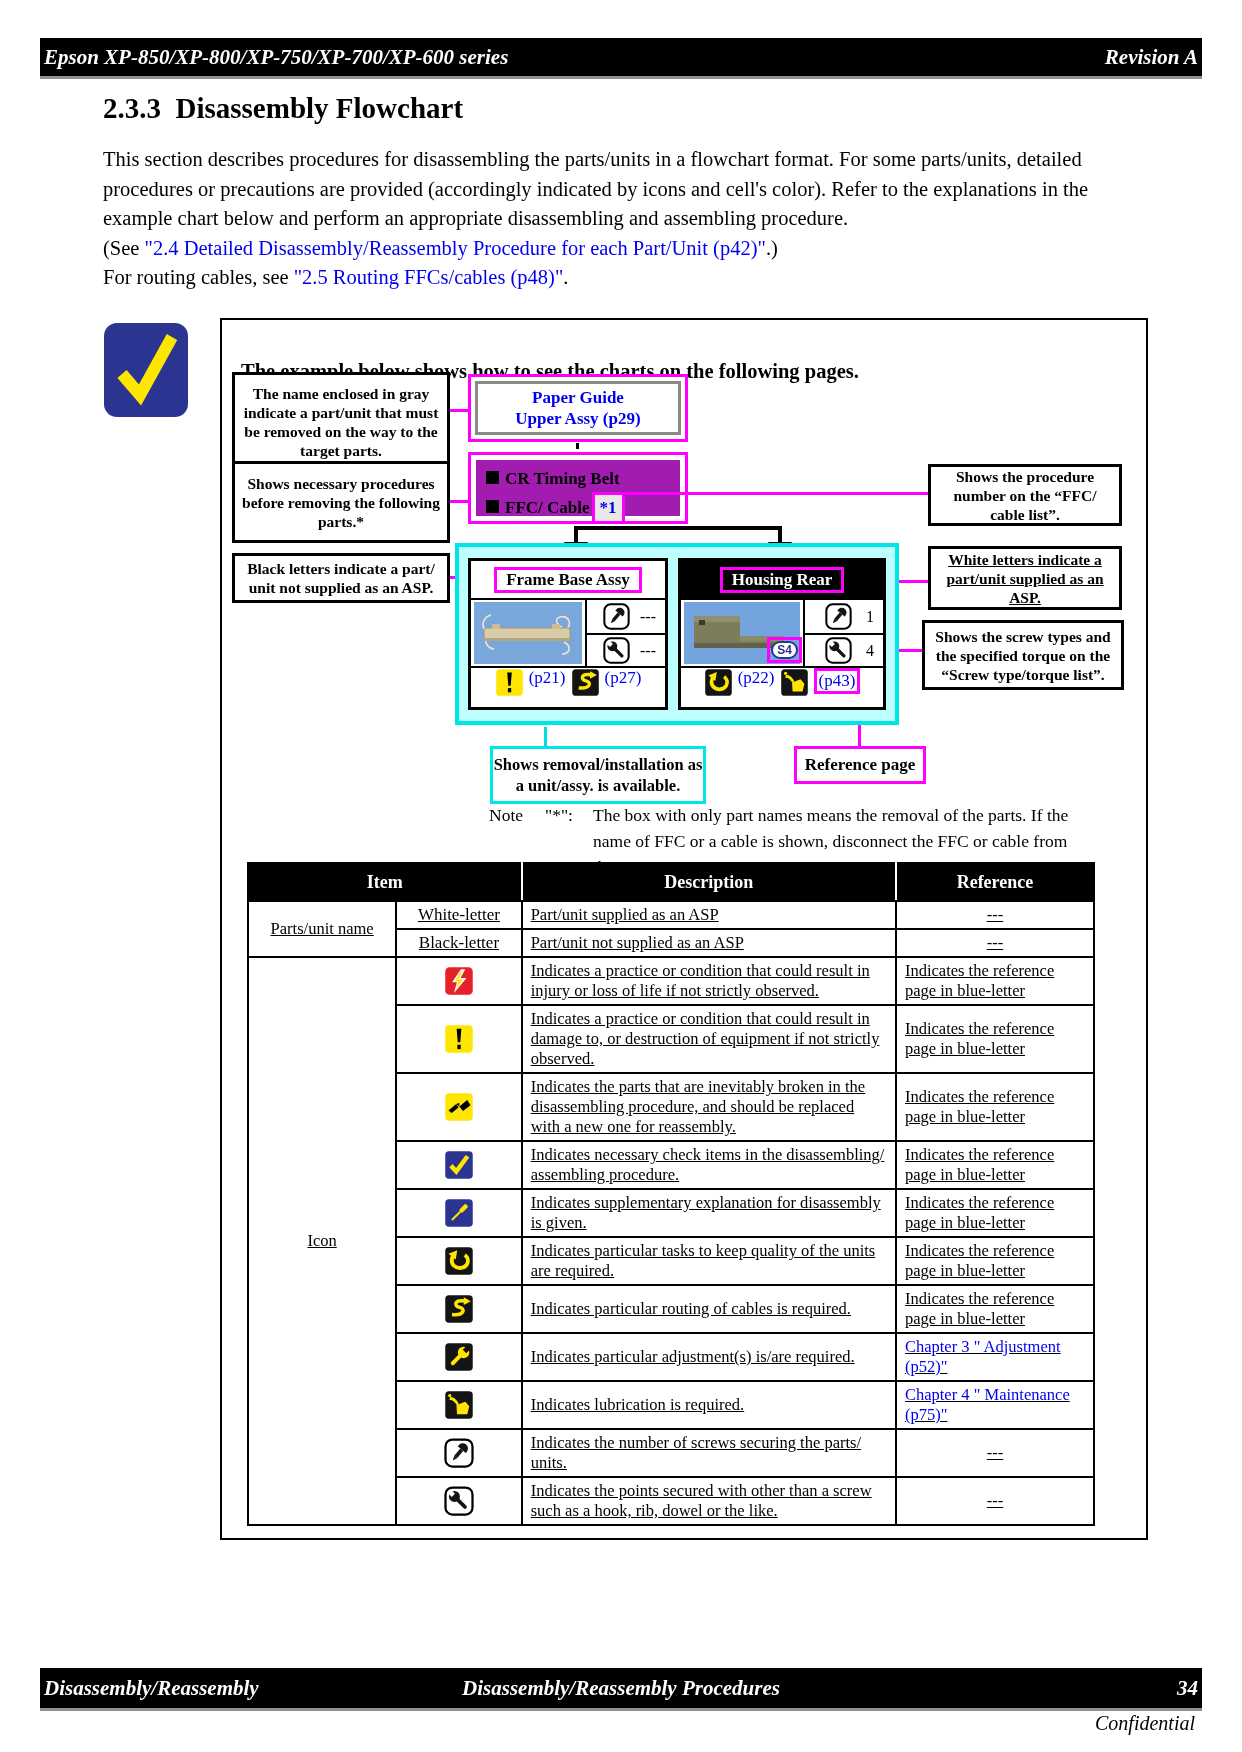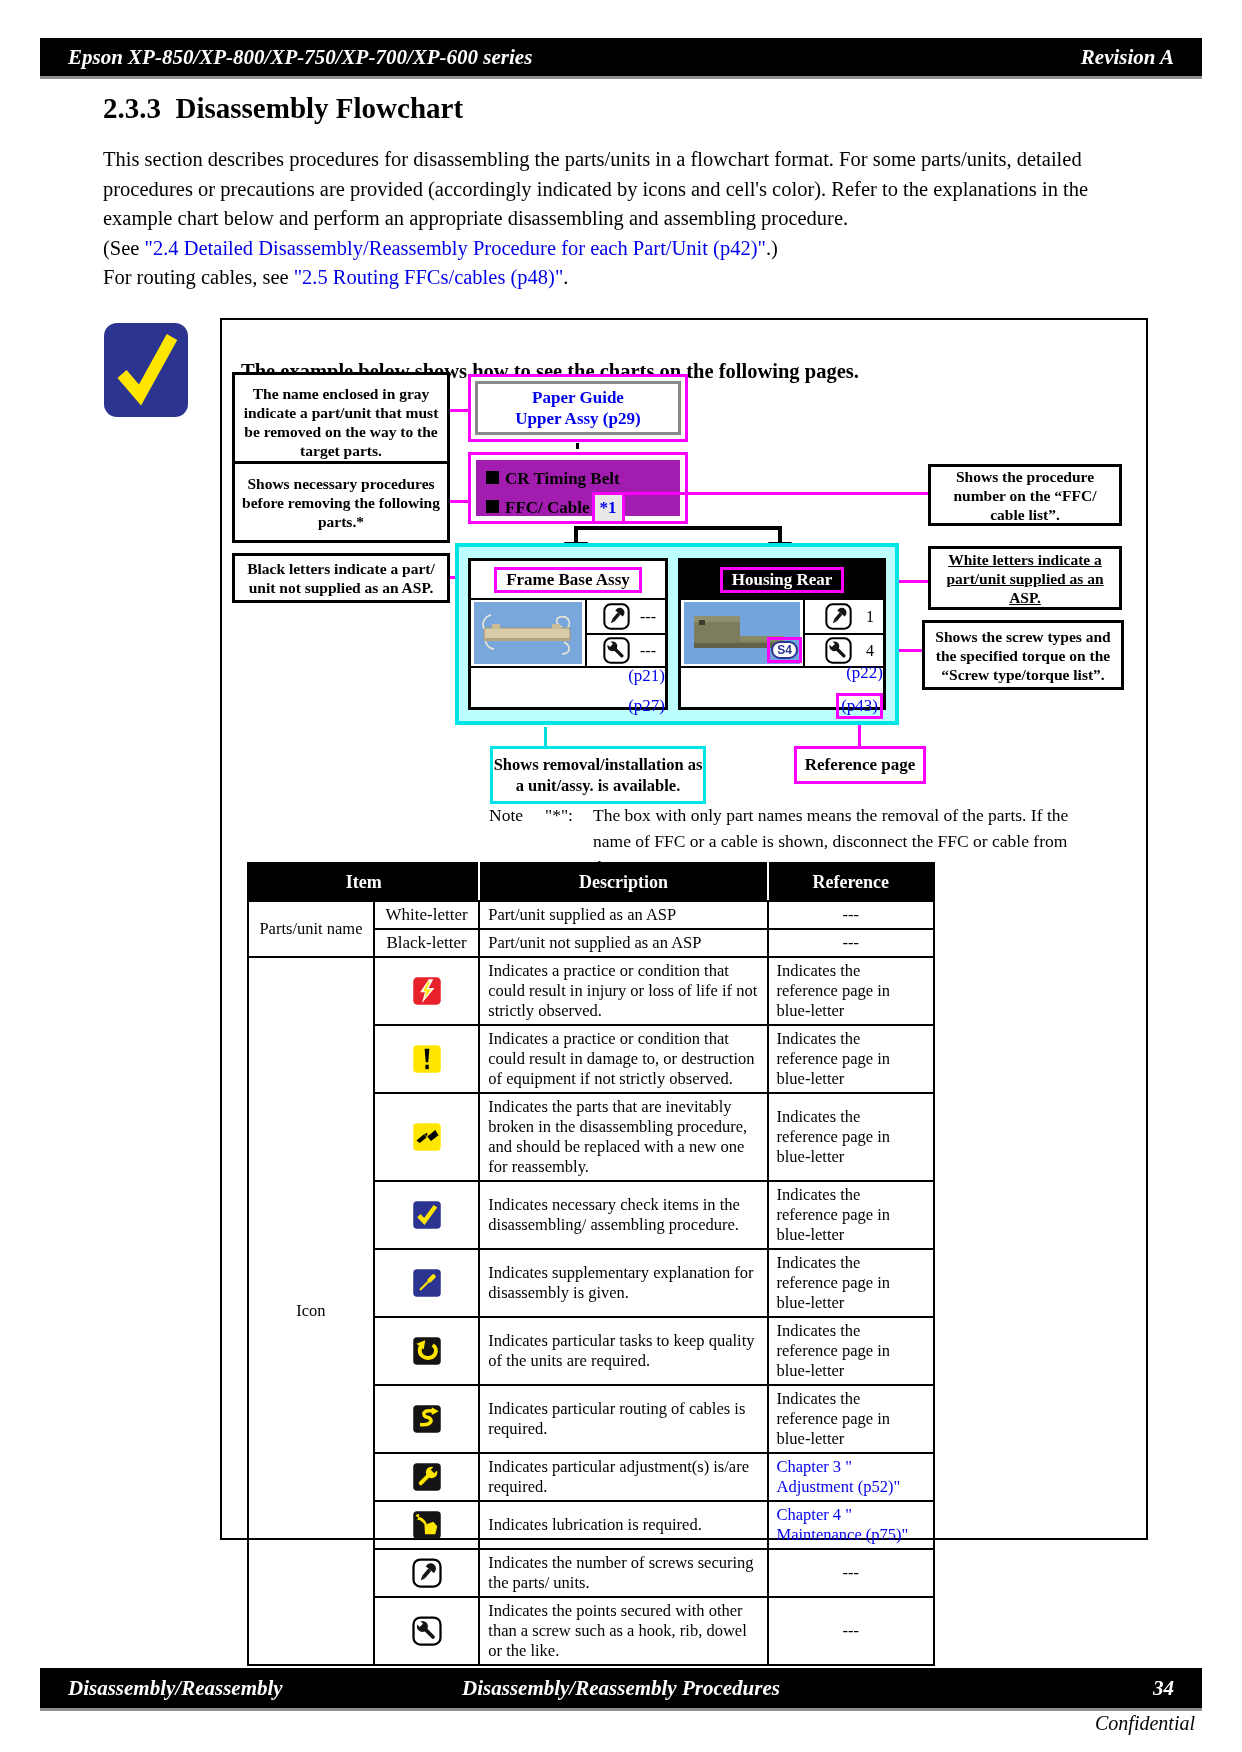--- a/index.html
+++ b/index.html
@@ -2,21 +2,21 @@
 <html><head>
 <meta charset="utf-8">
 <style>
   html,body{margin:0;padding:0;background:#fff;}
   .page{position:relative;width:1242px;height:1752px;background:#fff;overflow:hidden;
         font-family:"Liberation Serif", serif;color:#000;}
 
   
   .bar{position:absolute;left:40px;width:1162px;height:38px;background:#000;color:#fff;
        display:flex;align-items:center;justify-content:space-between;
-       font-style:italic;font-weight:bold;font-size:21px;padding:0 28px;box-sizing:border-box;
+       font-style:italic;font-weight:bold;font-size:21px;padding:0 4px;box-sizing:border-box;
        box-shadow:0 3px 0 #8f8f8f;}
   .bar.top{top:38px;}
   .bar.bottom{top:1668px;height:40px;}
   .bar .center{position:absolute;left:0;right:0;text-align:center;}
   .confidential{position:absolute;right:47px;top:1712px;font-style:italic;font-size:20px;}
 
   
   .h1{position:absolute;left:103px;top:92px;font-size:29px;font-weight:bold;white-space:pre;}
   .intro{position:absolute;left:103px;top:145px;width:1048px;font-size:20.5px;line-height:29.5px;}
   .doclink{color:#0000EE;text-decoration:none;cursor:pointer;}
@@ -68,40 +68,40 @@
   .card.frame{left:468px;width:200px;}
   .card.housing{left:678px;width:208px;}
   .card-title{display:flex;align-items:center;justify-content:center;}
   .card-title .trect{border:3px solid #FF00FF;padding:0 9px;font-weight:bold;font-size:17px;white-space:nowrap;}
   .card.housing .card-title{background:#000;color:#fff;}
   .card-mid{display:grid;grid-template-columns:1fr 80px;border-top:2px solid #000;border-bottom:2px solid #000;}
   .photo-cell{position:relative;display:flex;align-items:center;justify-content:center;padding:2px;}
   .fix-col{border-left:2px solid #000;display:grid;grid-template-rows:1fr 1fr;}
   .fix-cell{display:flex;align-items:center;justify-content:space-between;padding:0 9px 0 5px;font-size:16px;}
   .fix-cell + .fix-cell{border-top:2px solid #000;}
-  .card-foot{display:flex;align-items:flex-end;justify-content:center;gap:5px;font-size:17px;color:#0000EE;flex-direction:column;}
+  .card-foot{display:flex;align-items:flex-start;justify-content:center;gap:5px;font-size:17px;color:#0000EE;}
   .s4wrap{position:absolute;right:1px;bottom:3px;border:3px solid #FF00FF;padding:1px;background:transparent;}
   .s4pill{display:block;border:2px solid #2B3490;border-radius:9px;background:#fff;color:#2B3490;
           font-weight:bold;font-size:12px;padding:0 4px;font-family:"Liberation Sans",sans-serif;}
   .p43box{display:inline-block;border:3px solid #FF00FF;padding:0 2px;}
 
   .removal-box{position:absolute;left:490px;top:746px;width:216px;height:58px;border:3px solid #00E5E5;
                background:#fff;box-sizing:border-box;display:flex;align-items:center;justify-content:center;
                text-align:center;font-weight:bold;font-size:16.5px;line-height:21px;}
   .refpage-box{position:absolute;left:794px;top:746px;width:132px;height:38px;border:3px solid #FF00FF;
                background:#fff;box-sizing:border-box;display:flex;align-items:center;justify-content:center;
                font-weight:bold;font-size:17px;}
 
   .note{position:absolute;left:489px;top:802px;width:586px;display:flex;font-size:17.5px;line-height:26px;}
   .note .nlab{width:56px;flex:none;}
   .note .nmark{width:48px;flex:none;}
   .note .ntext{flex:1;}
 
   
-  .legend{position:absolute;left:247px;top:862px;width:688px;}
+  .legend{position:absolute;left:247px;top:862px;width:848px;text-decoration:underline;}
   table.lg{border-collapse:collapse;width:100%;font-size:16.5px;}
   table.lg th{background:#000;color:#fff;font-weight:bold;font-size:18px;height:34px;
               border-bottom:2px solid #000;}
   table.lg th + th{border-left:2px solid #fff;}
   table.lg td{border:2px solid #000;padding:3px 8px;line-height:20px;}
   table.lg{border:2px solid #000;}
   td.cc{text-align:center;vertical-align:middle;}
   td.desc{padding-left:11px;}
   td.iconcell{text-align:center;vertical-align:middle;width:110px;}
   td.refcell{padding-left:11px;}

